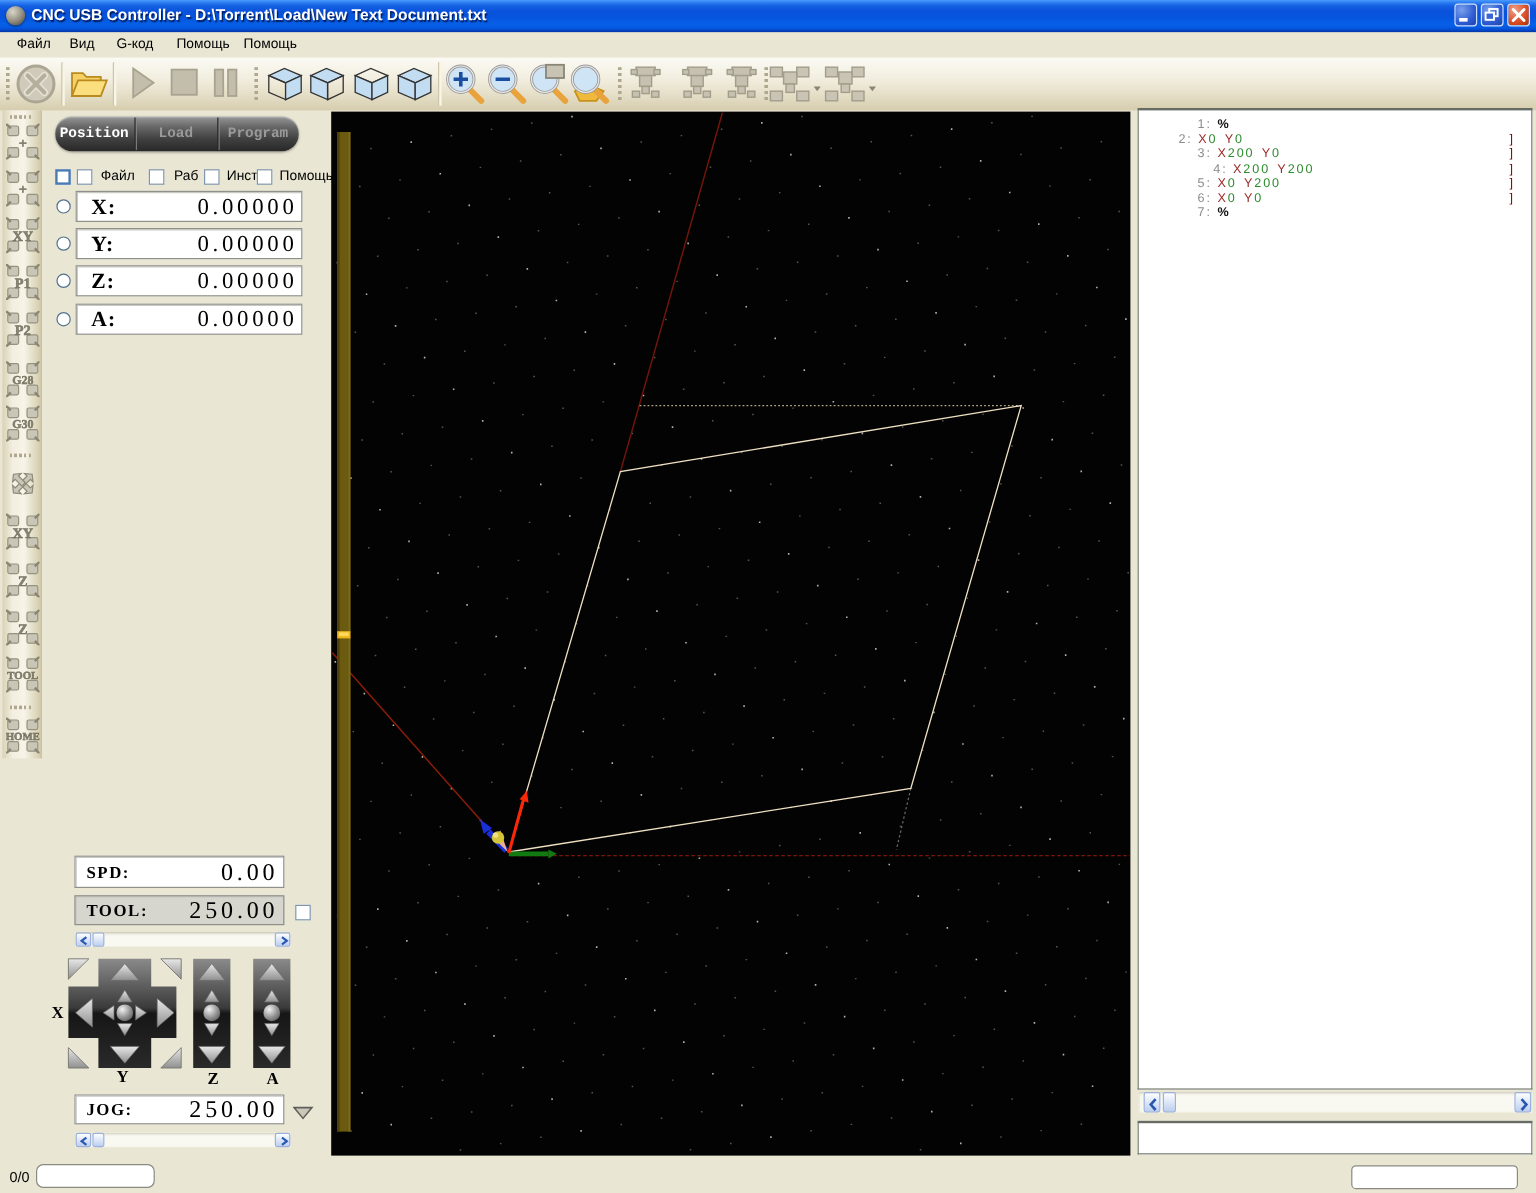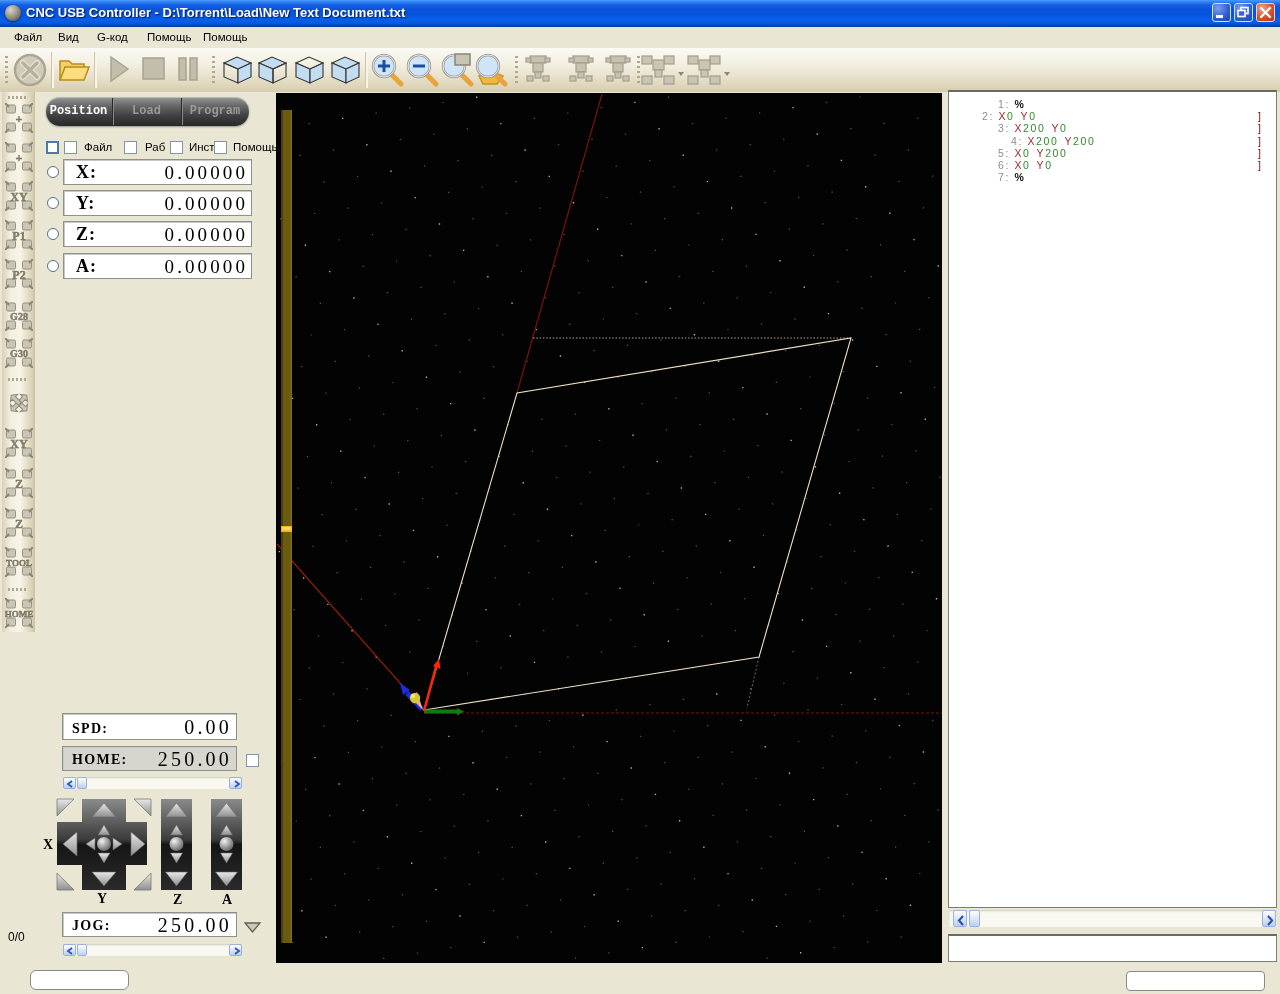--- a/index.html
+++ b/index.html
@@ -284,21 +284,21 @@
     </div>
   <div class="sthumb" style="left:20px;width:11px"></div>
   <div class="sbtn" style="left:313px;width:14px">
       <svg width="12" height="15">
         <path d="M4 4 L8 8.5 L4 13" stroke="#2a57b0" stroke-width="2.2" fill="none"></path>
       </svg>
     </div>
 </div>
 <div class="abs" id="rinput"></div>
 <div class="abs roundbox" style="left:1126px;top:971px;width:139px;height:20px;"></div>
-<div class="abs" style="left:8px;top:930px;font-size:12px;">0/0</div>
+<div class="abs" style="left:8px;top:974px;font-size:12px;">0/0</div>
 <div class="abs roundbox" style="left:30px;top:970px;width:99px;height:20px;border-radius:6px;"></div>
 
 <div class="abs" id="leftbar">
     <div class="lsep" style="top:4px"></div>
     <svg class="lico" style="top:11px" width="28" height="30" viewBox="0 0 28 30">
       <g transform="translate(6,6)">
         <rect x="-4.5" y="-4" width="9" height="8" rx="1.5" fill="#c9c5b7" stroke="#96927f" stroke-width="1"></rect>
         <path d="M-2 -2 L-6 -6" stroke="#8a8674" stroke-width="2"></path>
       </g>
       <g transform="translate(22,6)">
@@ -581,21 +581,21 @@
       <span class="lab">A:</span>
       <span class="val">0.00000</span>
     </div>
   </div>
 <div id="spdgrp">
     <div class="fbox" style="top:713px;height:27px;">
       <span class="lab" style="top:7px">SPD:</span>
       <span class="val" style="top:2px">0.00</span>
     </div>
     <div class="fbox" style="top:746px;height:25px;background:#d6d6ce;">
-      <span class="lab" style="top:5px">HOME:</span>
+      <span class="lab" style="top:5px">TOOL:</span>
       <span class="val" style="top:1px">250.00</span>
     </div>
     <div class="cbx" style="left:246px;top:754px"></div>
     <div class="abs xscroll" style="left:63px;top:777px;width:179px;height:12px">
       <div class="sbtn" style="left:0;width:13px;height:12px">
         <svg width="11" height="10">
           <path d="M7 2 L3 5 L7 8" stroke="#2a57b0" stroke-width="1.8" fill="none"></path>
         </svg>
       </div>
       <div class="sthumb" style="left:14px;width:10px;height:12px"></div>

